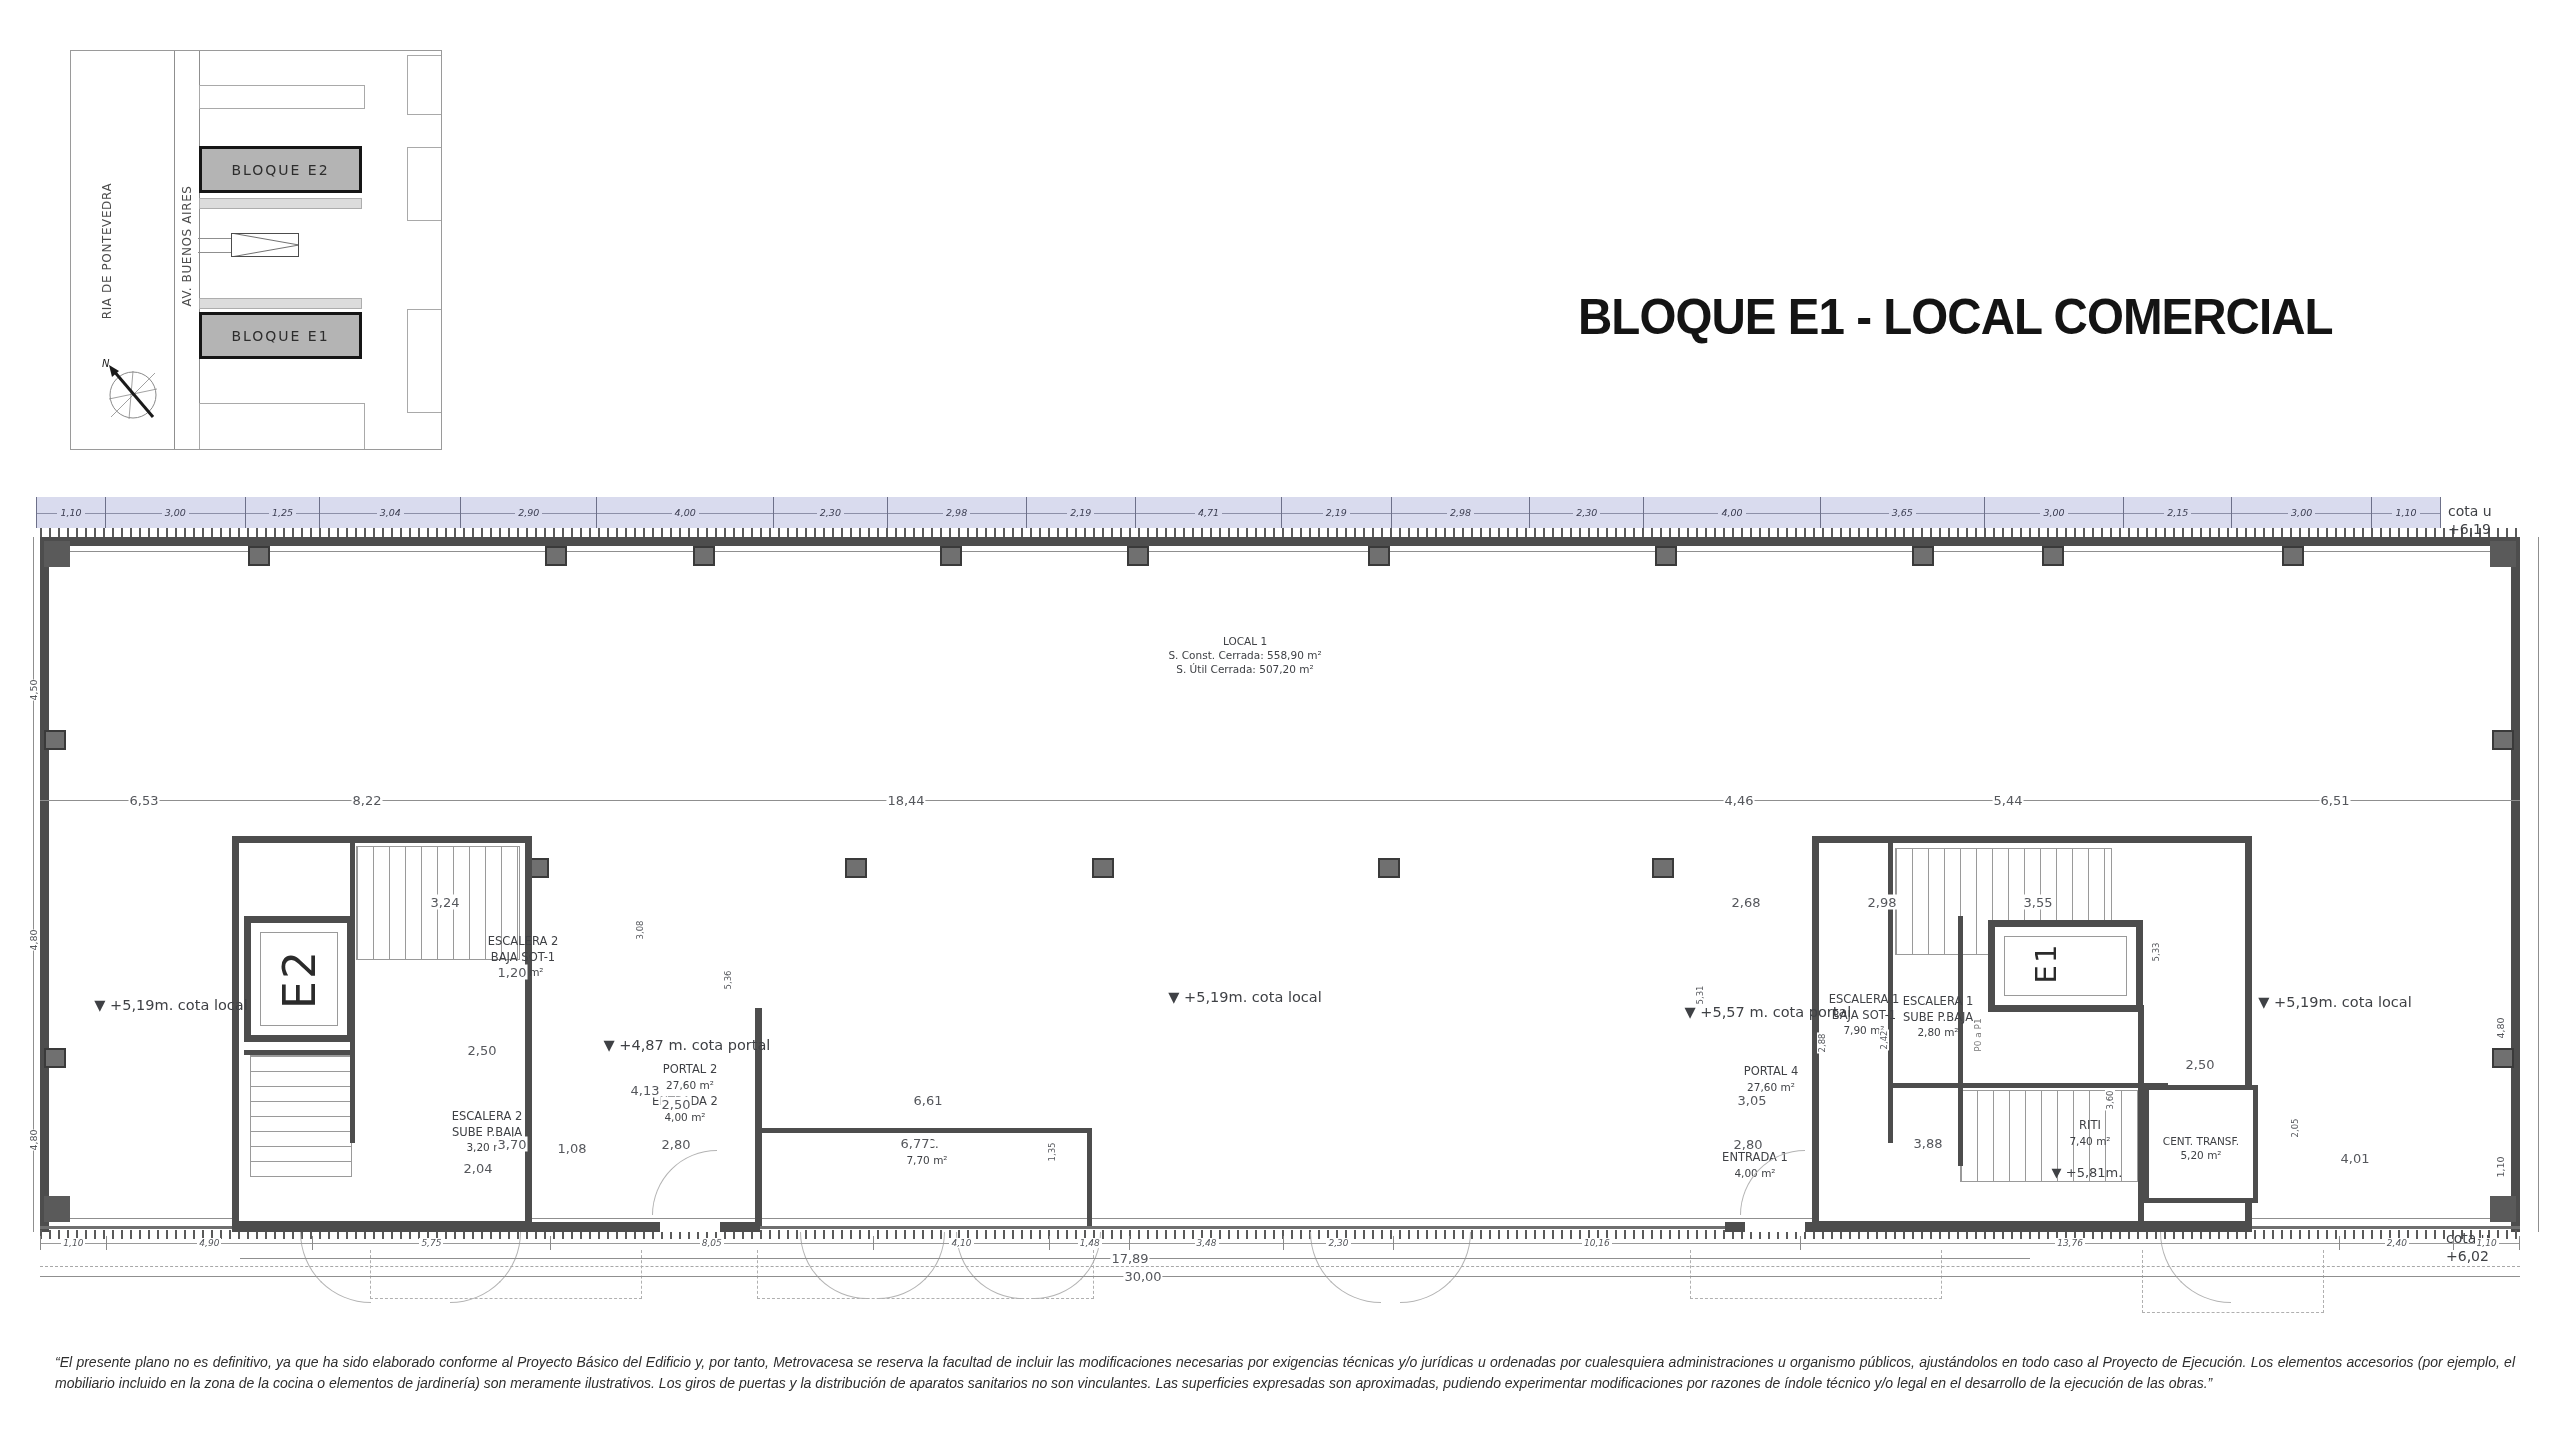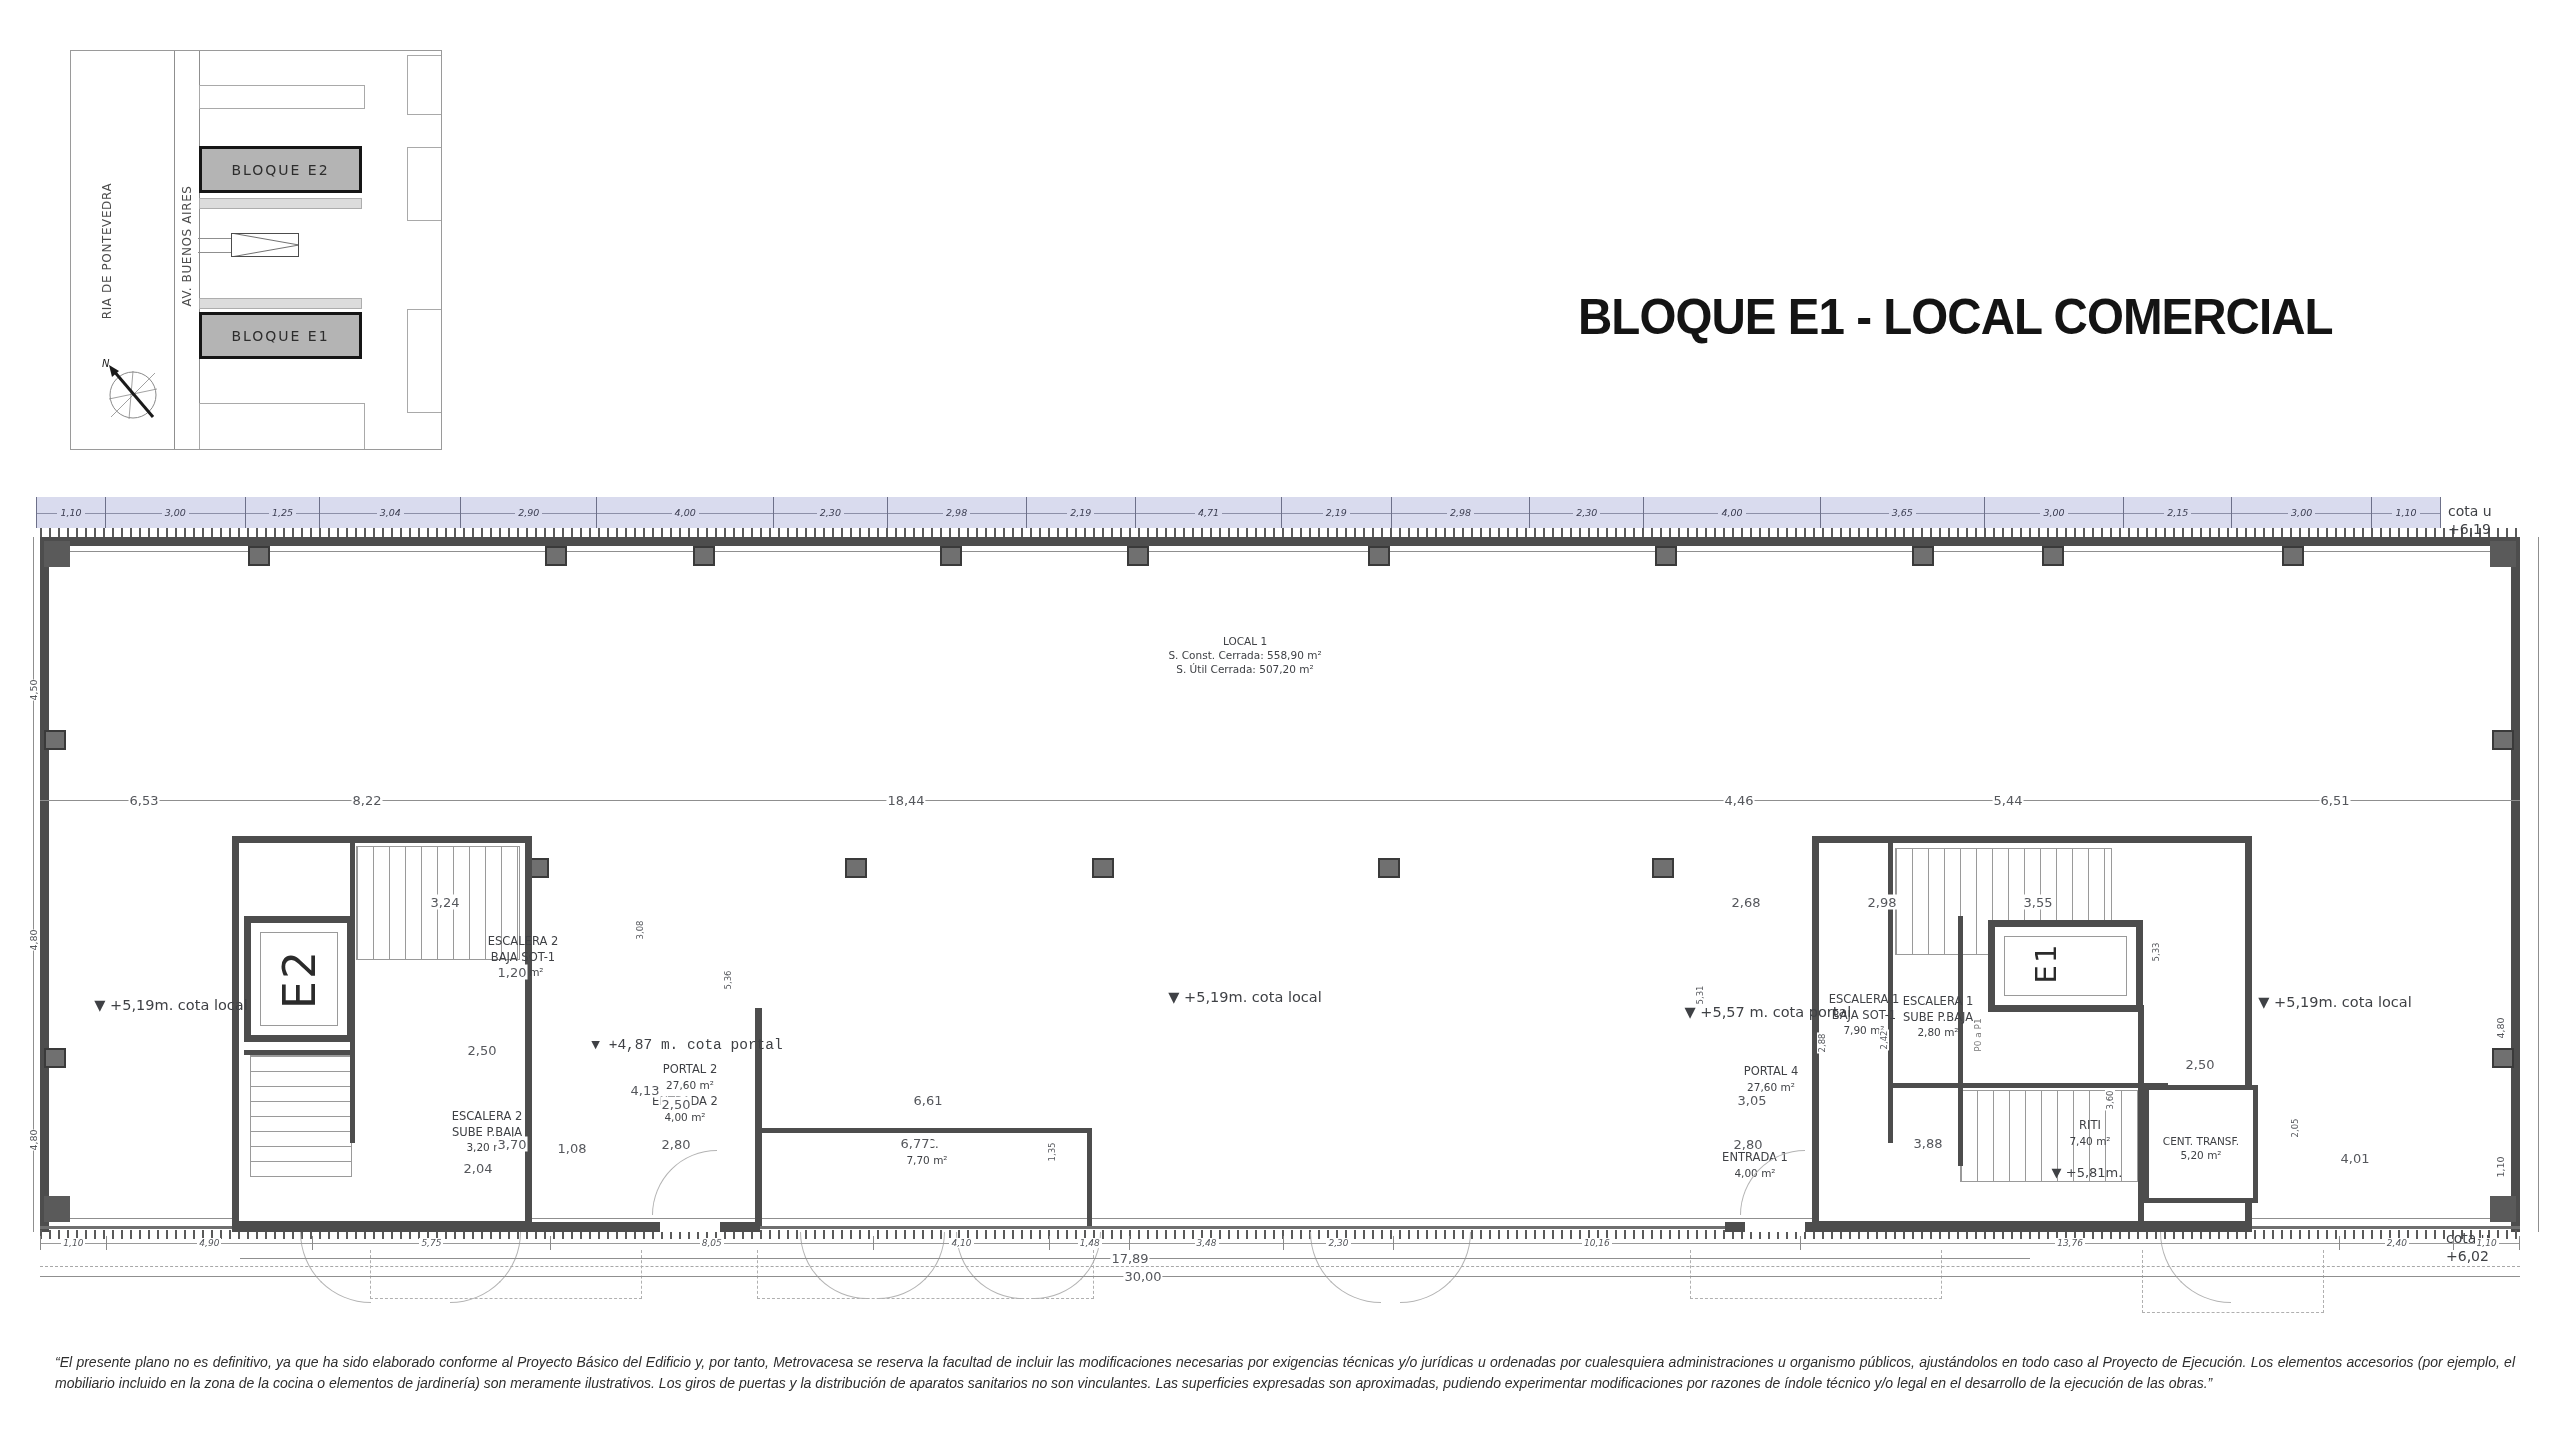--- a/index.html
+++ b/index.html
@@ -265,21 +265,21 @@
   <div class="room-lbl" style="left:523px; top:957px;">
     <div>ESCALERA 2</div>
     <div>BAJA SOT-1</div>
     <div class="sm">6,00 m²</div>
   </div>
   <div class="room-lbl" style="left:487px; top:1132px;">
     <div>ESCALERA 2</div>
     <div>SUBE P.BAJA</div>
     <div class="sm">3,20 m²</div>
   </div>
-  <div class="cota" style="left:687px; top:1045px;font-family:Liberation Mono, monospace;">▼  +4,87 m. cota portal</div>
+  <div class="cota" style="left:687px; top:1045px;">▼  +4,87 m. cota portal</div>
   <div class="room-lbl" style="left:690px; top:1077px;">
     <div>PORTAL 2</div>
     <div class="sm">27,60 m²</div>
   </div>
   <div class="room-lbl" style="left:685px; top:1109px;">
     <div>ENTRADA 2</div>
     <div class="sm">4,00 m²</div>
   </div>
 
   <div class="abs" style="left:757px; top:1128px; width:335px; height:98px; box-sizing:border-box;

